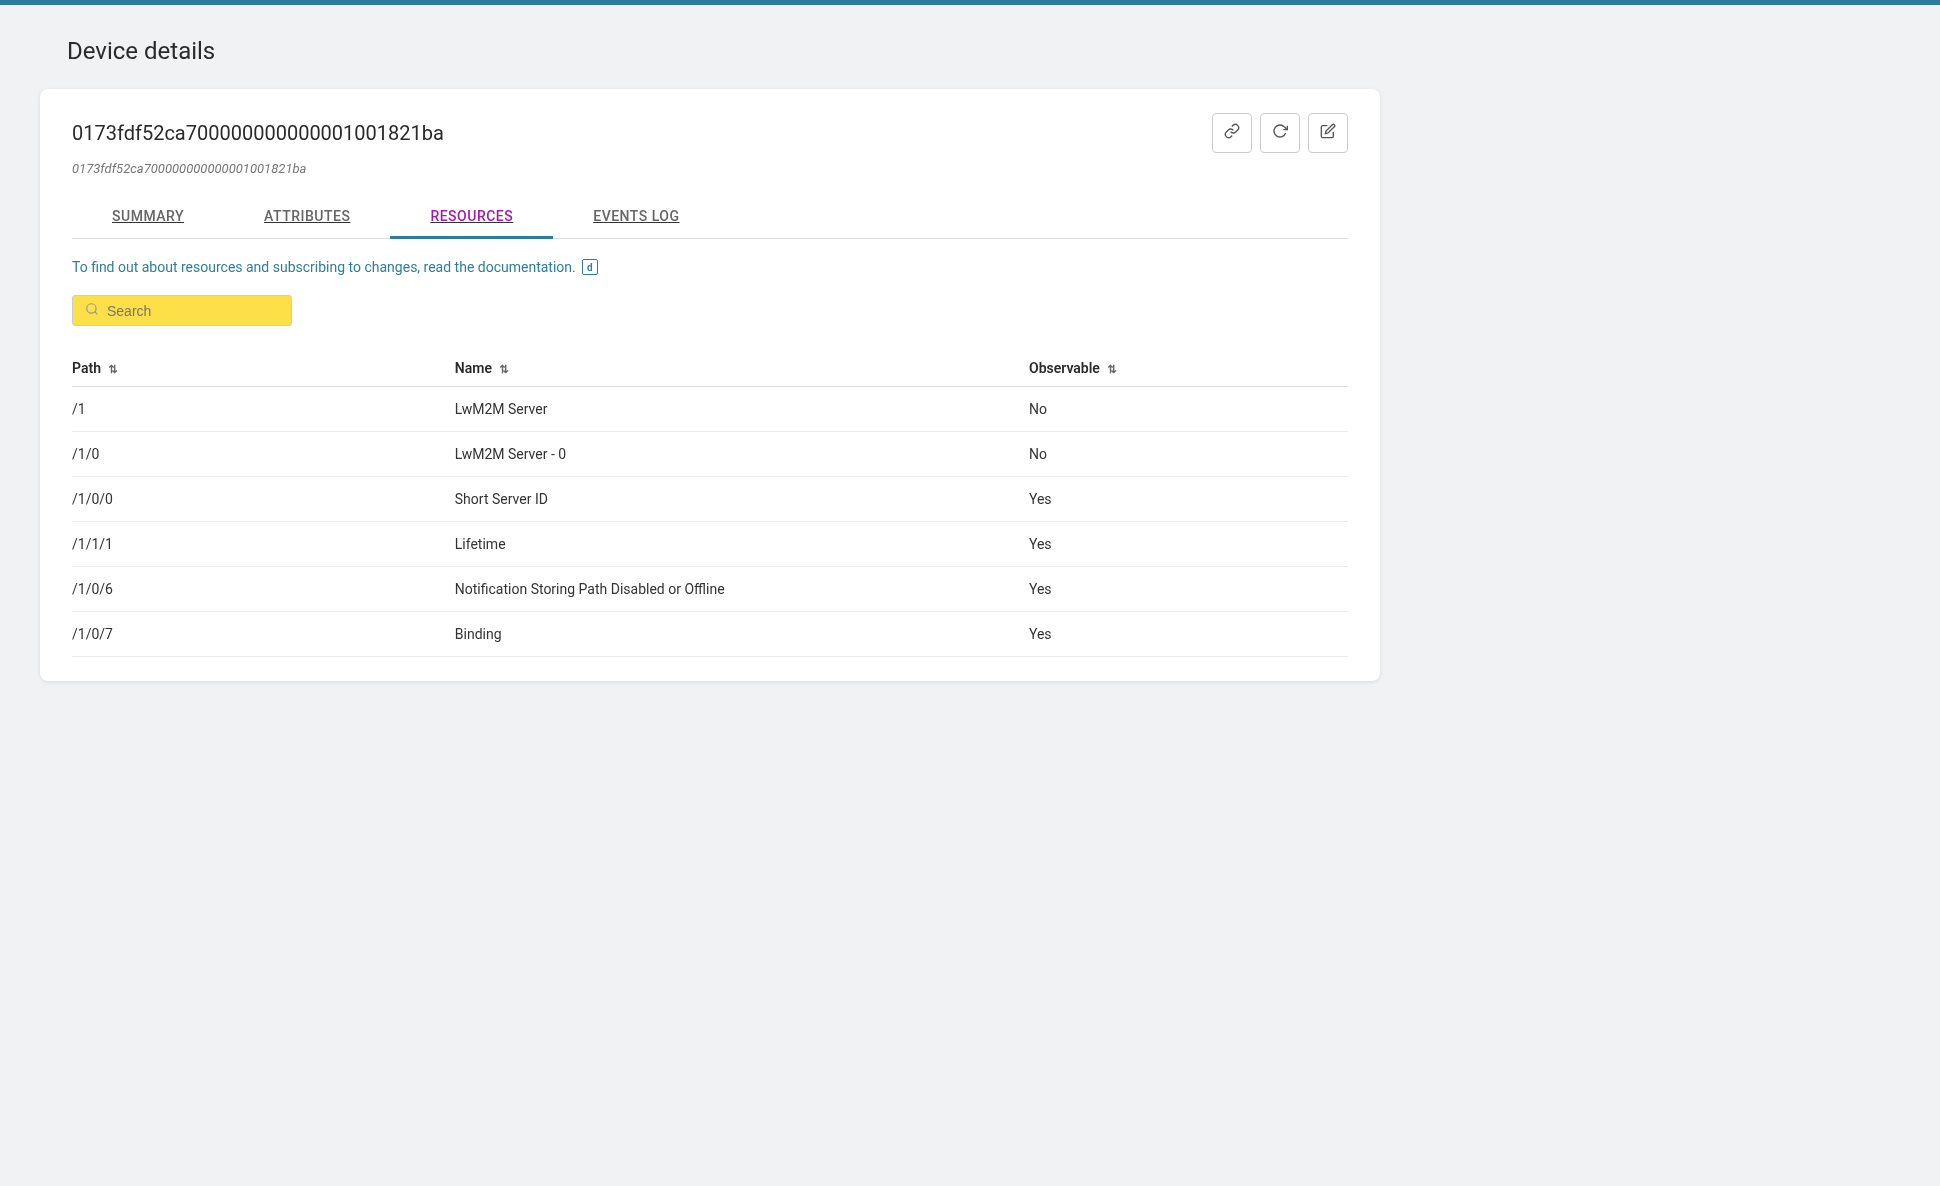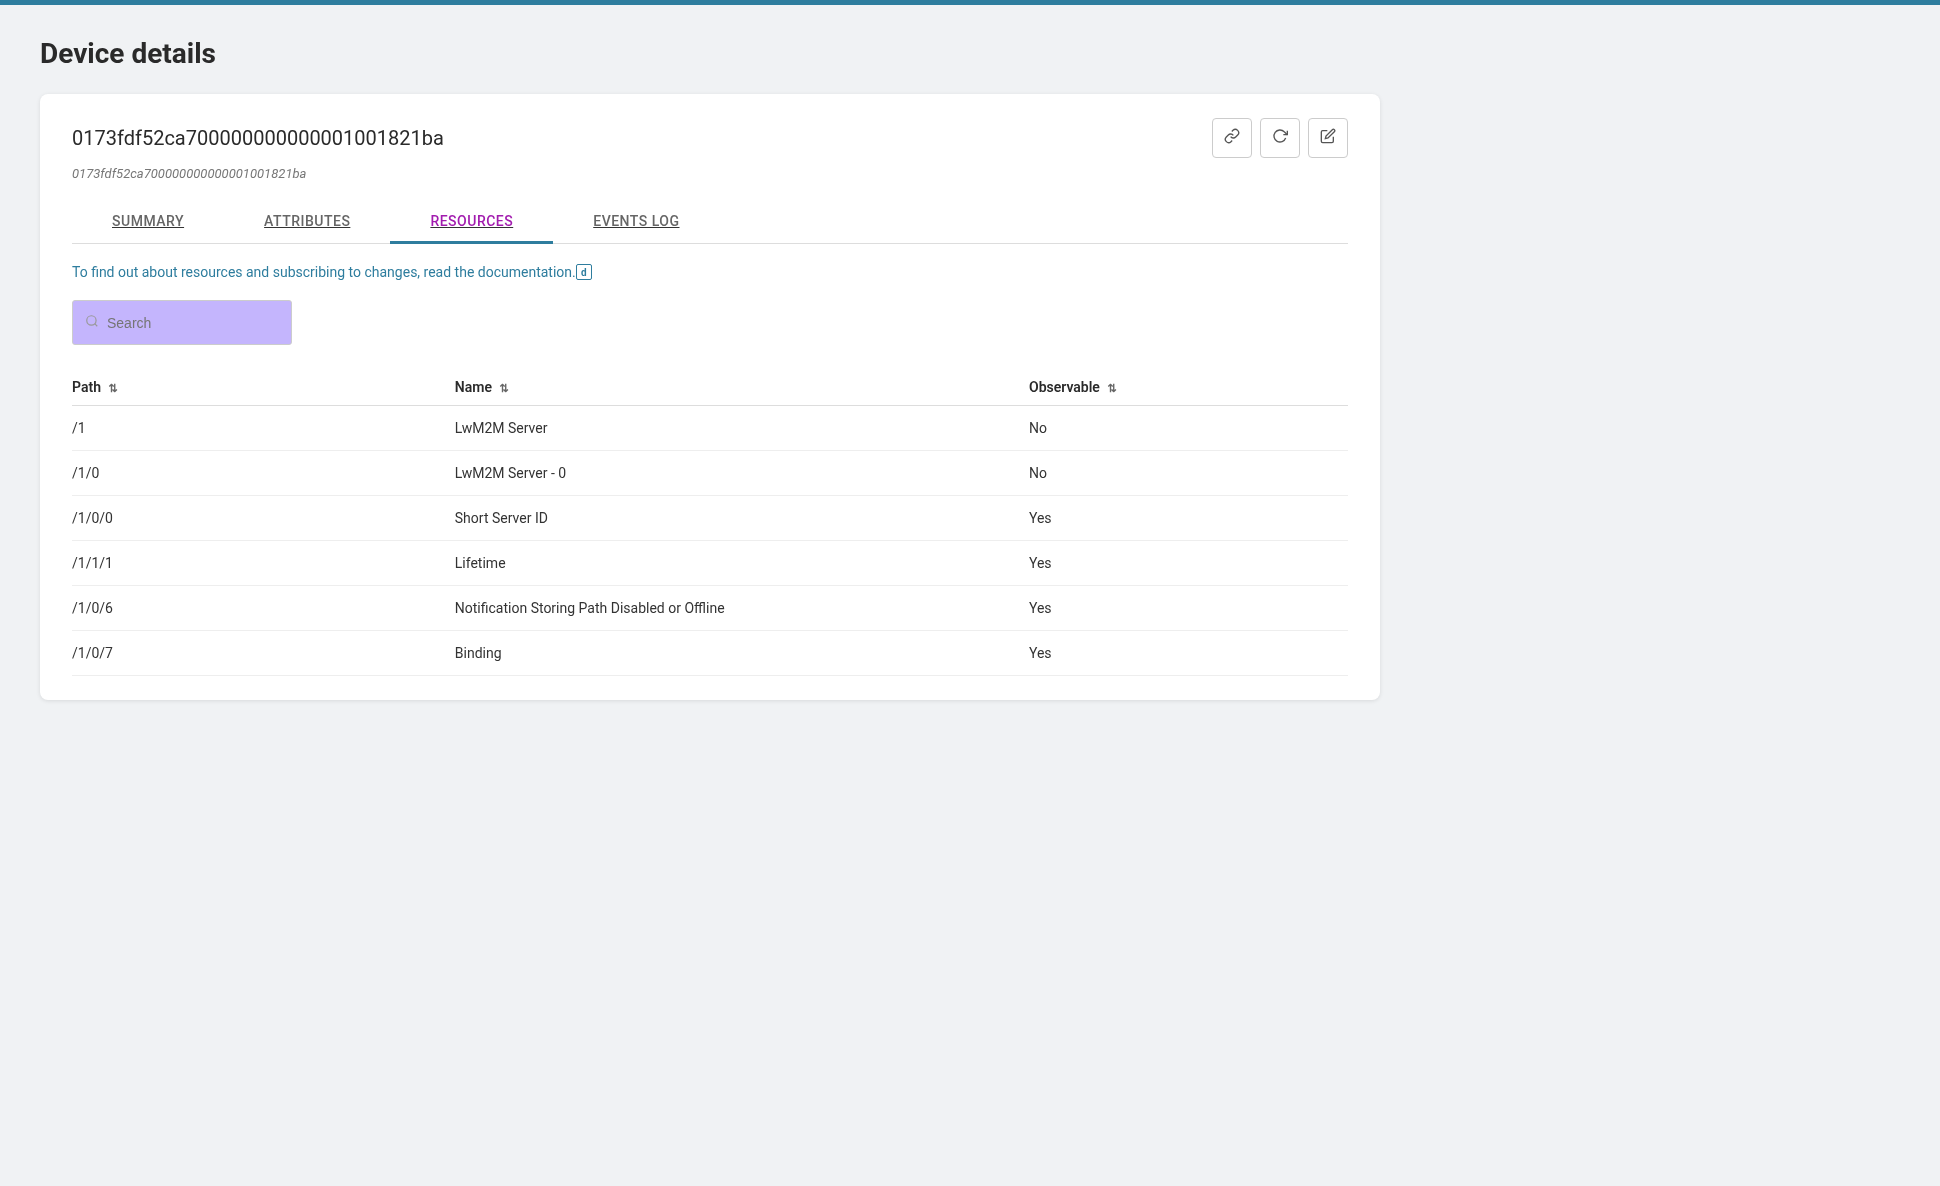--- a/index.html
+++ b/index.html
@@ -9,24 +9,25 @@
       color: #333;
     }
     .top-bar {
       height: 5px;
       background: #2e7d9e;
     }
     .page-container {
       padding: 32px 40px;
     }
     .page-title {
-      font-size: 28px;
-      font-weight: 700;
+      font-size: 24px;
+      font-weight: 400;
       color: #2a2a2a;
       margin-bottom: 24px;
+      margin-left: 27px;
     }
     .card {
       background: #fff;
       border-radius: 8px;
       box-shadow: 0 1px 4px rgba(0,0,0,0.1);
       padding: 24px 32px;
       max-width: 1340px;
     }
     .card-header {
       display: flex;
@@ -82,20 +83,21 @@
     .tab.active {
       color: #a21caf;
       border-bottom: 3px solid #2e7d9e;
     }
     .info-link {
       font-size: 14px;
       color: #2e7d9e;
       margin-bottom: 20px;
       display: flex;
       align-items: center;
+      gap: 6px;
     }
     .info-link a {
       color: #2e7d9e;
       text-decoration: none;
     }
     .doc-icon {
       display: inline-flex;
       align-items: center;
       justify-content: center;
       width: 16px;
@@ -107,23 +109,23 @@
       font-weight: bold;
     }
     .search-container {
       margin-bottom: 24px;
     }
     .search-input-wrapper {
       display: flex;
       align-items: center;
       border: 1px solid #ccc;
       border-radius: 3px;
-      padding: 13px 12px;
+      padding: 6px 12px;
       width: 220px;
-      background: #c4b5fd;
+      background: #fde047;
     }
     .search-input-wrapper input {
       border: none;
       outline: none;
       font-size: 14px;
       color: #555;
       width: 100%;
       background: transparent;
     }
     .search-icon {

